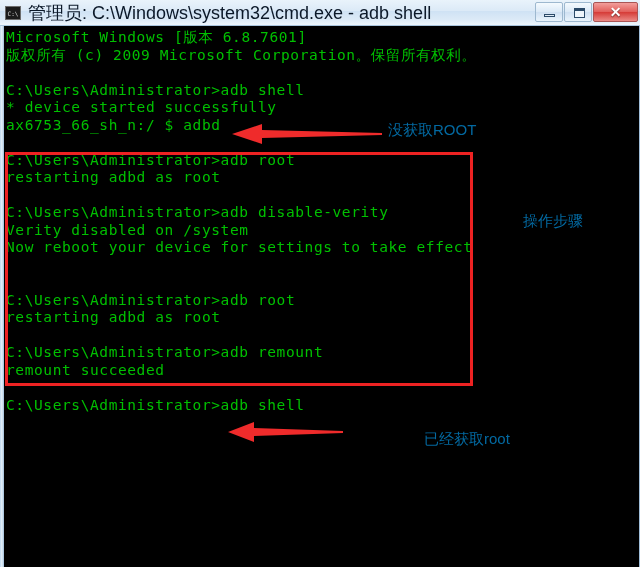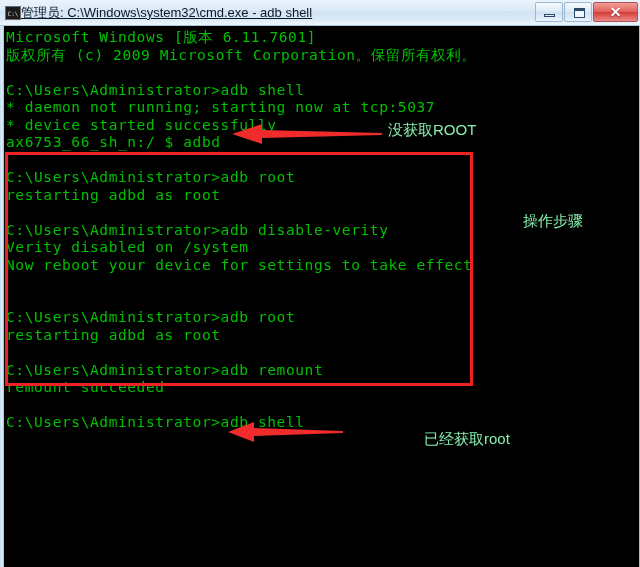--- a/index.html
+++ b/index.html
@@ -42,25 +42,25 @@
     border: 1px solid #6d6d6d;
     color: #d8d8d8;
     font-size: 6px;
     line-height: 14px;
     font-family: "DejaVu Sans Mono", monospace;
     text-align: center;
     box-sizing: border-box;
     flex: none;
   }
   #title-text {
+    margin-left: 7px;
     font-family: "Liberation Sans", sans-serif;
-    font-size: 13px;
+    font-size: 18px;
     color: #0b1828;
     white-space: nowrap;
-    text-decoration: underline;
   }
   #winbuttons {
     position: absolute;
     right: 2px; top: 1px;
     display: flex;
     align-items: center;
     height: 22px;
   }
   .winbtn {
     width: 28px; height: 20px;
@@ -164,21 +164,21 @@
 
   
   .arrow {
     position: absolute;
     pointer-events: none;
   }
 
   
   .annot {
     position: absolute;
-    color: #86efac;
+    color: #0369a1;
     font-family: "Liberation Sans", sans-serif;
     font-size: 15px;
     white-space: nowrap;
   }
   #annot-noroot { left: 388px; top: 121px; }
   #annot-steps  { left: 489px; top: 212px; margin-left: 34px; }
   #annot-root   { left: 424px; top: 430px; }
 </style>
 </head>
 <body>
@@ -200,25 +200,24 @@
         <span class="glyph-close">✕</span>
       </div>
     </div>
   </div>
 
   <div id="left-border"></div>
   <div id="right-border"></div>
 
   <div id="console">
     <div id="lines">
-        <div class="line">Microsoft Windows [版本 6.11.7601]</div>
+        <div class="line">Microsoft Windows [版本 6.8.7601]</div>
         <div class="line">版权所有 (c) 2009 Microsoft Corporation。保留所有权利。</div>
         <div class="line blank"> </div>
         <div class="line">C:\Users\Administrator&gt;adb shell</div>
-        <div class="line">* daemon not running; starting now at tcp:5037</div>
         <div class="line">* device started successfully</div>
         <div class="line">ax6753_66_sh_n:/ $ adbd</div>
         <div class="line blank"> </div>
         <div class="line">C:\Users\Administrator&gt;adb root</div>
         <div class="line">restarting adbd as root</div>
         <div class="line blank"> </div>
         <div class="line">C:\Users\Administrator&gt;adb disable-verity</div>
         <div class="line">Verity disabled on /system</div>
         <div class="line">Now reboot your device for settings to take effect</div>
         <div class="line blank"> </div>

